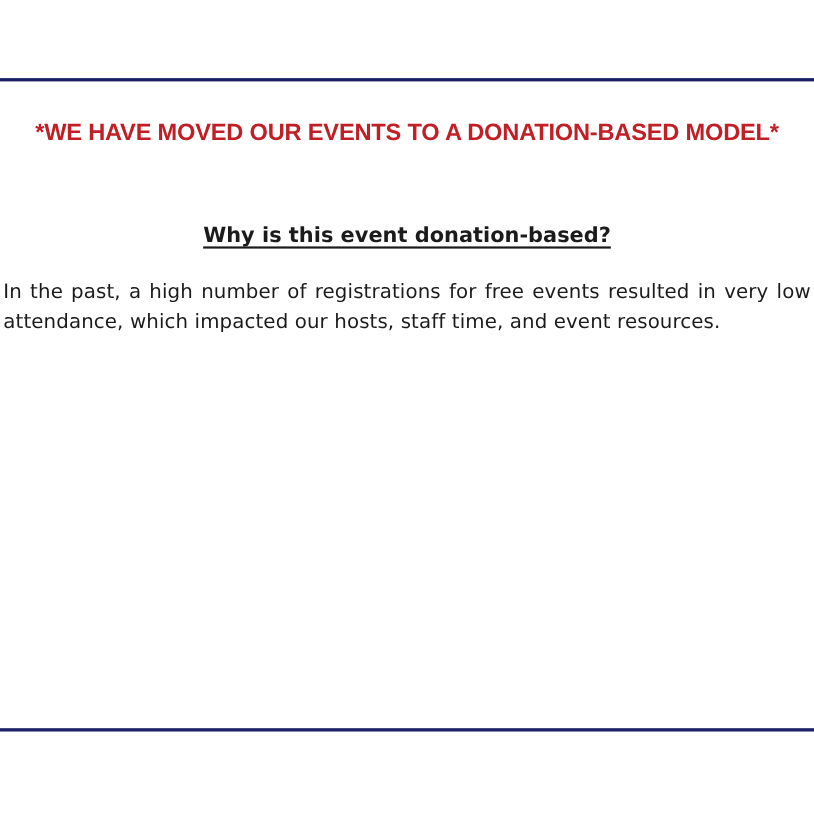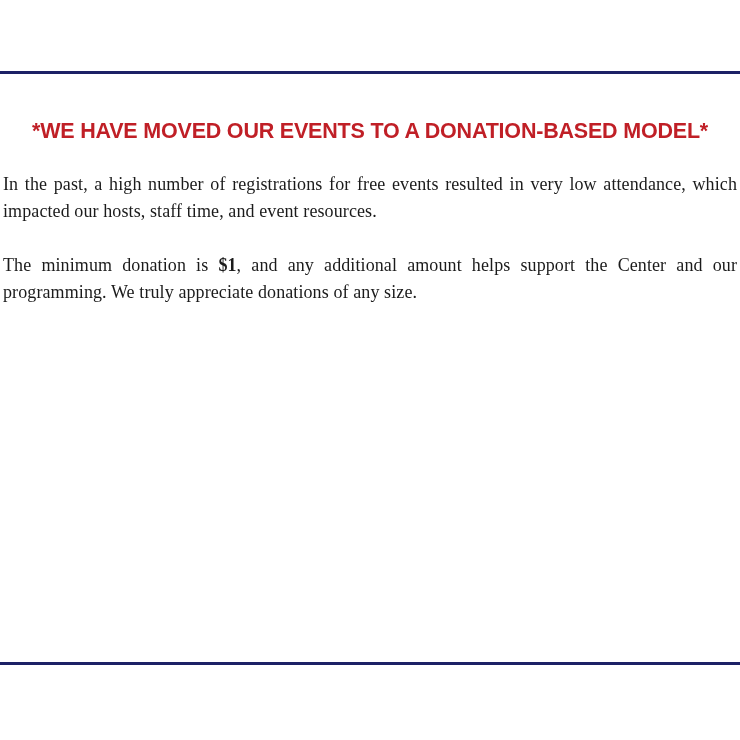--- a/index.html
+++ b/index.html
@@ -30,21 +30,20 @@
   }
   .rule-top { top: 71px; }
   .rule-bottom { top: 662px; }
   .content {
     position: absolute;
     left: 0;
     top: 0;
     width: 740px;
     box-sizing: border-box;
     padding: 108px 3px 0 3px;
-    margin-top: 11px;
   }
   .title {
     margin: 0;
     text-align: center;
     font-family: "Liberation Sans", sans-serif;
     font-weight: bold;
     font-size: 21.5px;
     letter-spacing: -0.2px;
     white-space: nowrap;
     color: var(--red);
@@ -59,40 +58,39 @@
     text-decoration-thickness: 2px;
     text-underline-offset: 4px;
   }
   .paragraphs p {
     margin: 27px 0 0 0;
     font-size: 18px;
     line-height: 27px;
     letter-spacing: 0.1px;
     text-align: justify;
     color: var(--text);
-    font-family: Liberation Serif, serif;
   }
   .b { font-weight: bold; }
   .u {
     text-decoration: underline;
     text-decoration-thickness: 2px;
     text-underline-offset: 3px;
   }
   .email { cursor: pointer; }
 </style>
 </head>
 <body>
 
 <div class="page">
   <div class="rule rule-top"></div>
 
   <div class="content">
     <h1 class="title">*WE HAVE MOVED OUR EVENTS TO A DONATION-BASED MODEL*</h1>
 
+    <h2 class="subhead">Why is this event donation-based?</h2>
 
     <div class="paragraphs">
         <p><span>In the past, a high number of registrations for free events resulted in very low attendance, which impacted our hosts, staff time, and event resources.</span></p>
-        <p><span>The minimum donation is </span><span class="b">$1</span><span>, and any additional amount helps support the Center and our programming. We truly appreciate donations of any size.</span></p>
       </div>
   </div>
 
   <div class="rule rule-bottom"></div>
 </div>
 
 </body></html>

